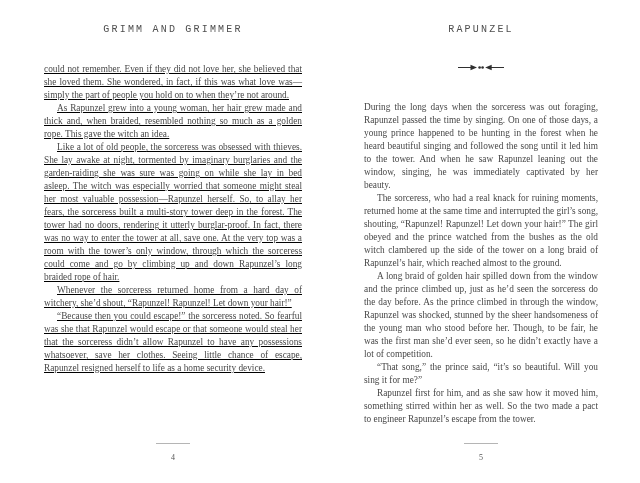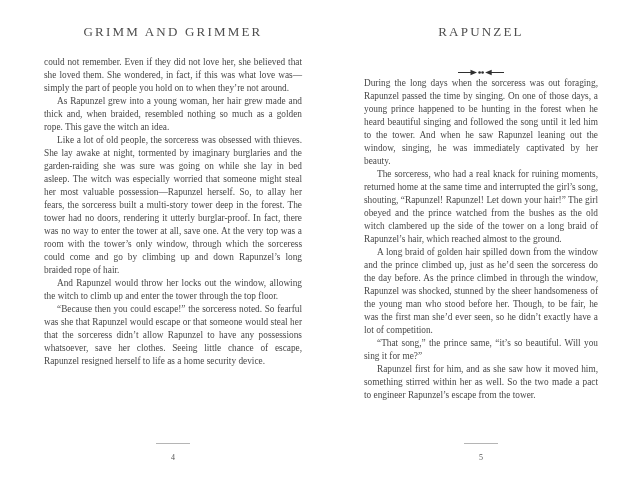--- a/index.html
+++ b/index.html
@@ -10,31 +10,32 @@
     background: #ffffff;
     font-family: "Liberation Serif", serif;
     overflow: hidden;
   }
   .page { position: absolute; top: 24px; height: 440px; }
   .page-left  { left: 44px;  width: 258px; }
   .page-right { left: 364px; width: 234px; }
 
   .running-head {
     text-align: center;
-    font-size: 13px;
+    font-size: 10px;
     letter-spacing: 2.2px;
     color: #4e4e4e;
     font-weight: normal;
     white-space: nowrap;
+    font-family: Liberation Mono, monospace;
   }
 
   .ornament { text-align: center; margin-top: 27px; height: 10px; line-height: 9px; }
 
-  .page-left  .body { margin-top: 16px; }
-  .page-right .body { margin-top: 0; font-family: Liberation Serif, serif; }
+  .page-left  .body { margin-top: 28px; text-decoration: underline; }
+  .page-right .body { margin-top: 29px; font-family: Liberation Serif, serif; }
 
   .body p {
     margin: 0;
     font-size: 9.3px;
     line-height: 13px;
     text-align: justify;
     color: #474747;
   }
   .body p.indent { text-indent: 13px; }
 
@@ -52,21 +53,21 @@
 <body>
 
 <div class="spread">
 
   <section class="page page-left">
     <header class="running-head">GRIMM AND GRIMMER</header>
     <div class="body">
         <p class="">could not remember. Even if they did not love her, she believed that she loved them. She wondered, in fact, if this was what love was—simply the part of people you hold on to when they’re not around.</p>
         <p class="indent">As Rapunzel grew into a young woman, her hair grew made and thick and, when braided, resembled nothing so much as a golden rope. This gave the witch an idea.</p>
         <p class="indent">Like a lot of old people, the sorceress was obsessed with thieves. She lay awake at night, tormented by imaginary burglaries and the garden-raiding she was sure was going on while she lay in bed asleep. The witch was especially worried that someone might steal her most valuable possession—Rapunzel herself. So, to allay her fears, the sorceress built a multi-story tower deep in the forest. The tower had no doors, rendering it utterly burglar-proof. In fact, there was no way to enter the tower at all, save one. At the very top was a room with the tower’s only window, through which the sorceress could come and go by climbing up and down Rapunzel’s long braided rope of hair.</p>
-        <p class="indent">And Rapunzel would throw her locks out the window, allowing the witch to climb up and enter the tower through the top floor.</p>
+        <p class="indent">Whenever the sorceress returned home from a hard day of witchery, she’d shout, “Rapunzel! Rapunzel! Let down your hair!”</p>
         <p class="indent">“Because then you could escape!” the sorceress noted. So fearful was she that Rapunzel would escape or that someone would steal her that the sorceress didn’t allow Rapunzel to have any possessions whatsoever, save her clothes. Seeing little chance of escape, Rapunzel resigned herself to life as a home security device.</p>
       </div>
     <footer class="page-footer">
       <span class="rule"></span>
       <span class="folio">4</span>
     </footer>
   </section>
 
   <section class="page page-right">
     <header class="running-head">RAPUNZEL</header>
@@ -77,21 +78,21 @@
         <circle cx="21.6" cy="4.5" r="1.3" fill="#2f2f2f"></circle>
         <circle cx="24.6" cy="4.5" r="1.3" fill="#2f2f2f"></circle>
         <path d="M27.2 4.5 L33.7 1.8 L33.7 7.2 Z" fill="#2f2f2f"></path>
         <line x1="33" y1="4.5" x2="46" y2="4.5" stroke="#2f2f2f" stroke-width="1"></line>
       </svg>
     </div>
     <div class="body">
         <p class="">During the long days when the sorceress was out foraging, Rapunzel passed the time by singing. On one of those days, a young prince happened to be hunting in the forest when he heard beautiful singing and followed the song until it led him to the tower. And when he saw Rapunzel leaning out the window, singing, he was immediately captivated by her beauty.</p>
         <p class="indent">The sorceress, who had a real knack for ruining moments, returned home at the same time and interrupted the girl’s song, shouting, “Rapunzel! Rapunzel! Let down your hair!” The girl obeyed and the prince watched from the bushes as the old witch clambered up the side of the tower on a long braid of Rapunzel’s hair, which reached almost to the ground.</p>
         <p class="indent">A long braid of golden hair spilled down from the window and the prince climbed up, just as he’d seen the sorceress do the day before. As the prince climbed in through the window, Rapunzel was shocked, stunned by the sheer handsomeness of the young man who stood before her. Though, to be fair, he was the first man she’d ever seen, so he didn’t exactly have a lot of competition.</p>
-        <p class="indent">“That song,” the prince same, “it’s so beautiful. Will you sing it for me?”</p>
+        <p class="indent">“That song,” the prince said, “it’s so beautiful. Will you sing it for me?”</p>
         <p class="indent">Rapunzel first for him, and as she saw how it moved him, something stirred within her as well. So the two made a pact to engineer Rapunzel’s escape from the tower.</p>
       </div>
     <footer class="page-footer">
       <span class="rule"></span>
       <span class="folio">5</span>
     </footer>
   </section>
 
 </div>
 

